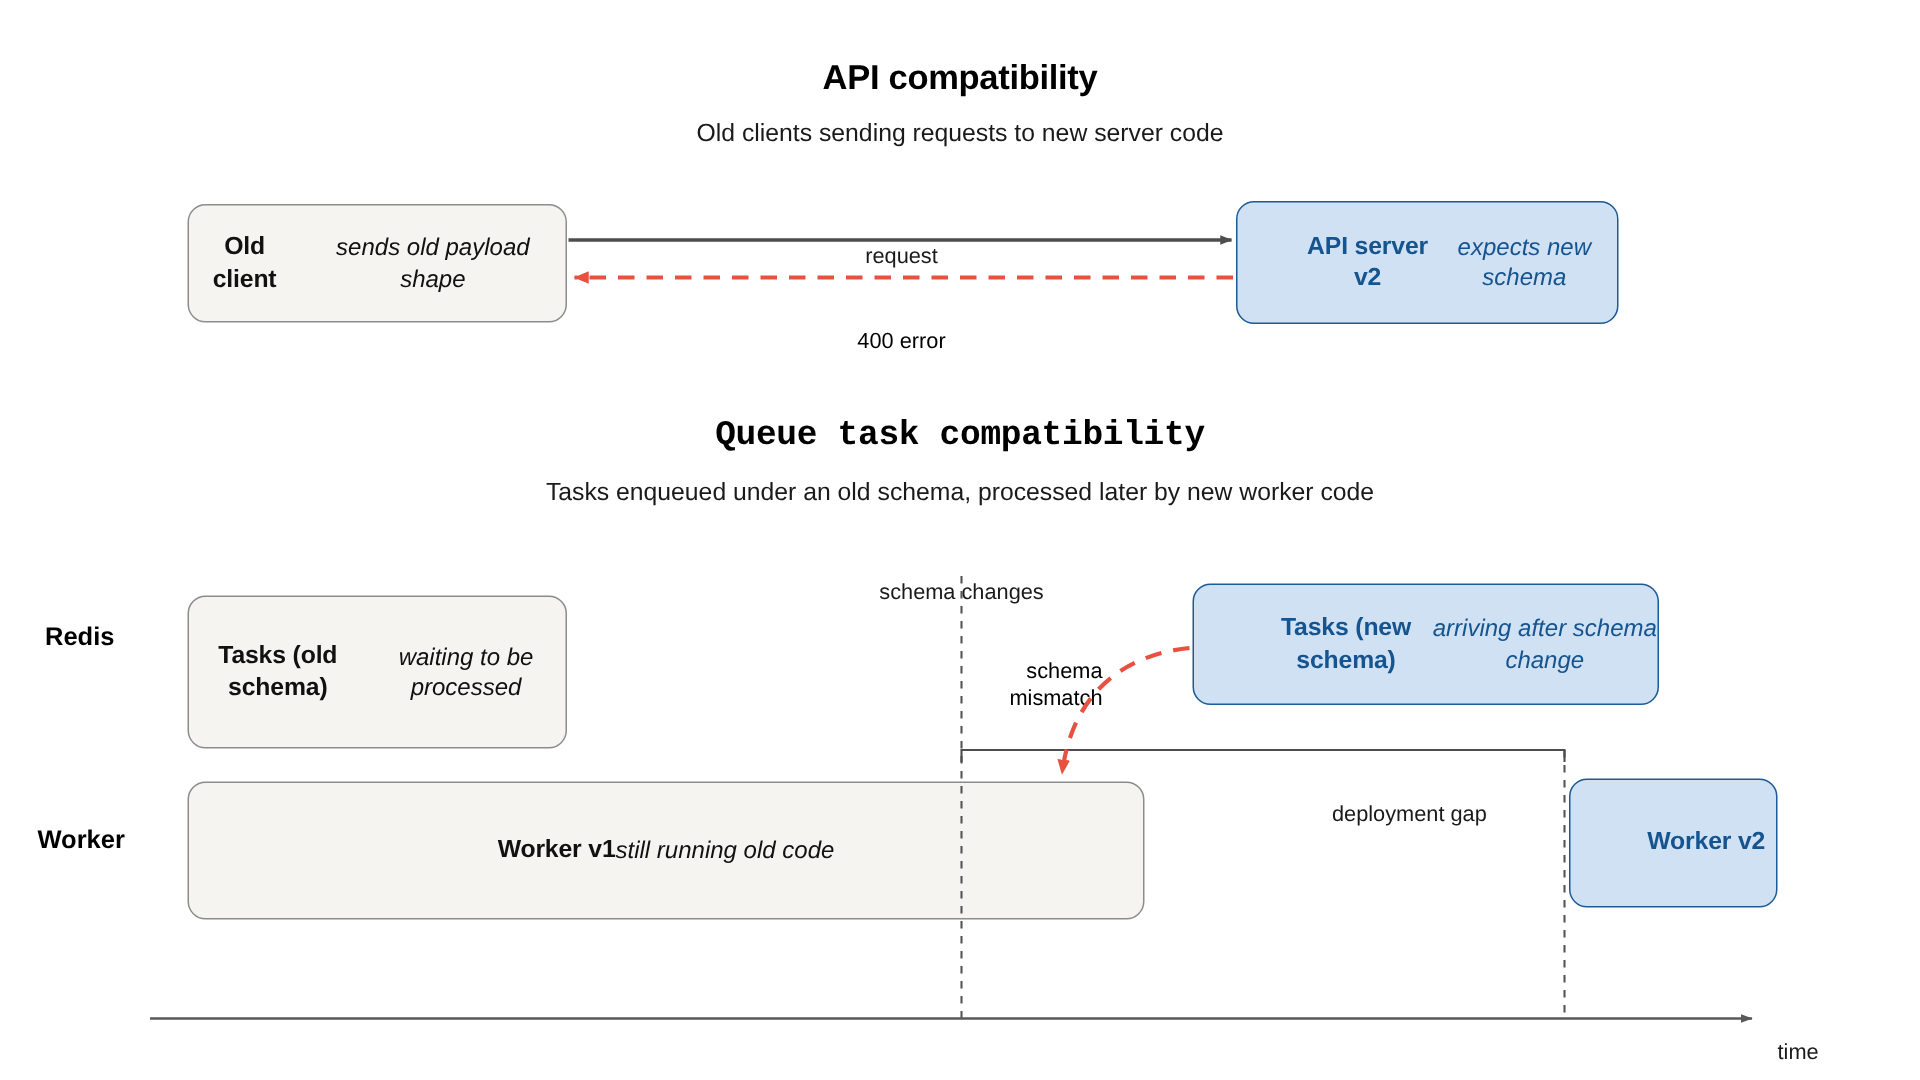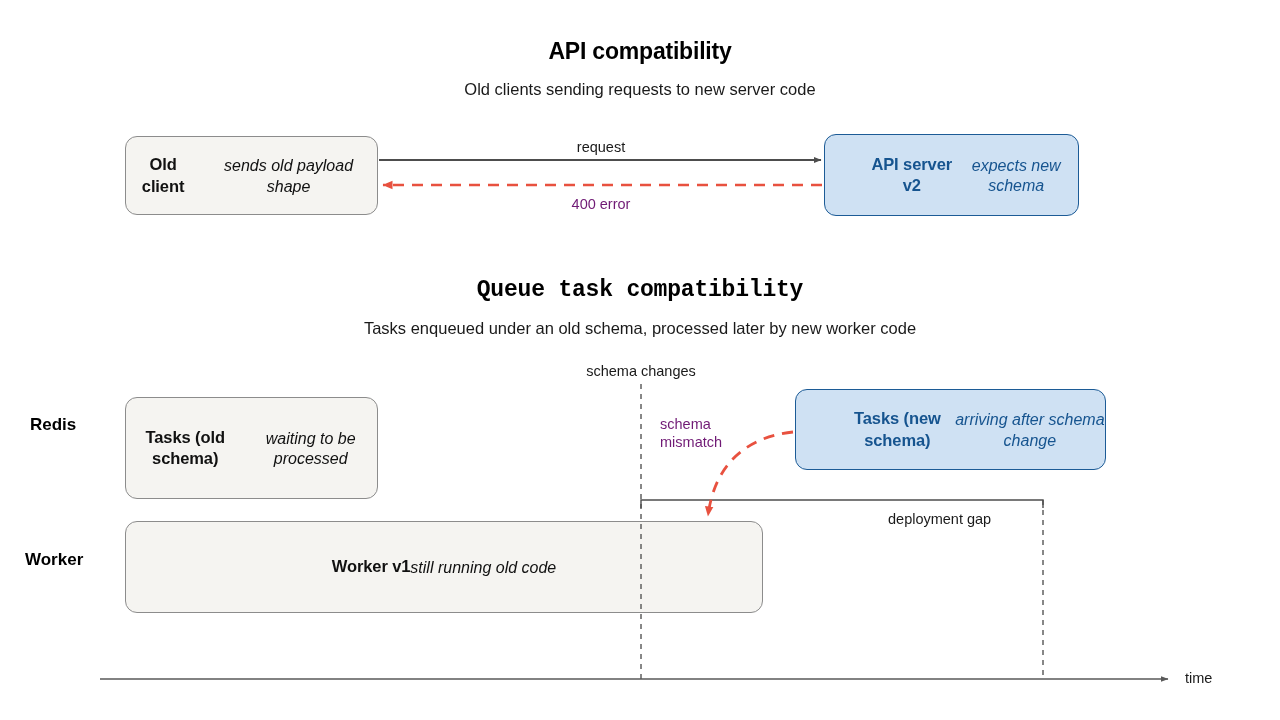--- a/index.html
+++ b/index.html
@@ -86,24 +86,25 @@
     font-size: 17px;
     color: #000000;
   }
 
   
   .annot {
     position: absolute;
     font-size: 14.5px;
     color: #1a1a1a;
     white-space: nowrap;
+    margin-top: 24px;
   }
   .annot.red {
-    color: #701a75;
-    text-align: left;
+    color: #000000;
+    text-align: right;
     line-height: 1.25;
   }
   .annot.center { transform: translateX(-50%); }
 
   
   svg.overlay {
     position: absolute;
     left: 0;
     top: 0;
     width: 1280px;
@@ -147,20 +148,23 @@
   <div class="box blue" style="left:795px; top:389px; width:311px; height:81px;">
     <div class="b-title">Tasks (new schema)</div>
     <div class="b-sub">arriving after schema change</div>
   </div>
 
   <div class="box grey" style="left:125px; top:521px; width:638px; height:92px;">
     <div class="b-title">Worker v1</div>
     <div class="b-sub">still running old code</div>
   </div>
 
+  <div class="box blue" style="left:1046px; top:519px; width:139px; height:86px;">
+    <div class="b-title">Worker v2</div>
+  </div>
 
   <div class="annot center" style="left:641px; top:363px;">schema changes</div>
 
   <div class="annot" style="left:888px; top:511px;">deployment gap</div>
 
   <div class="annot red" style="left:660px; top:415px; width:75px; white-space:normal;">
     <div>schema</div>
     <div>mismatch</div>
   </div>
 

